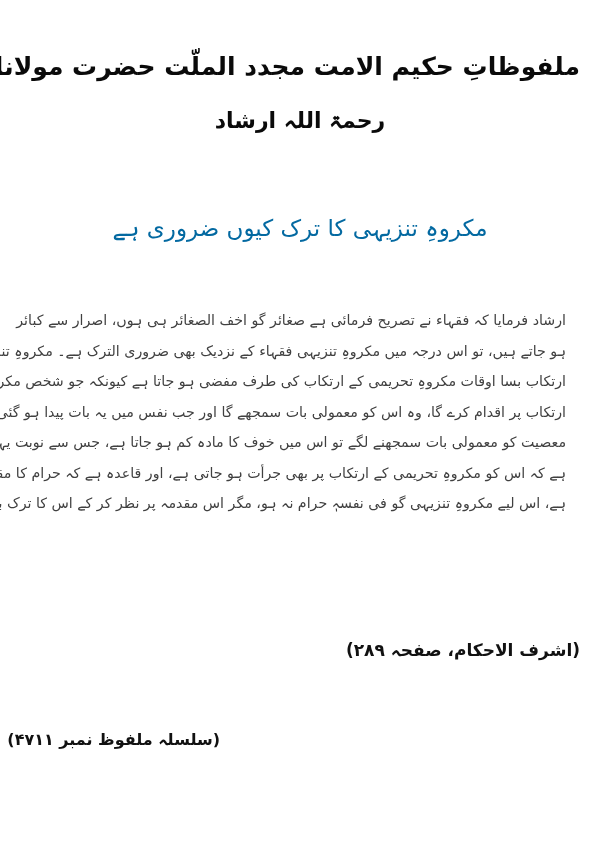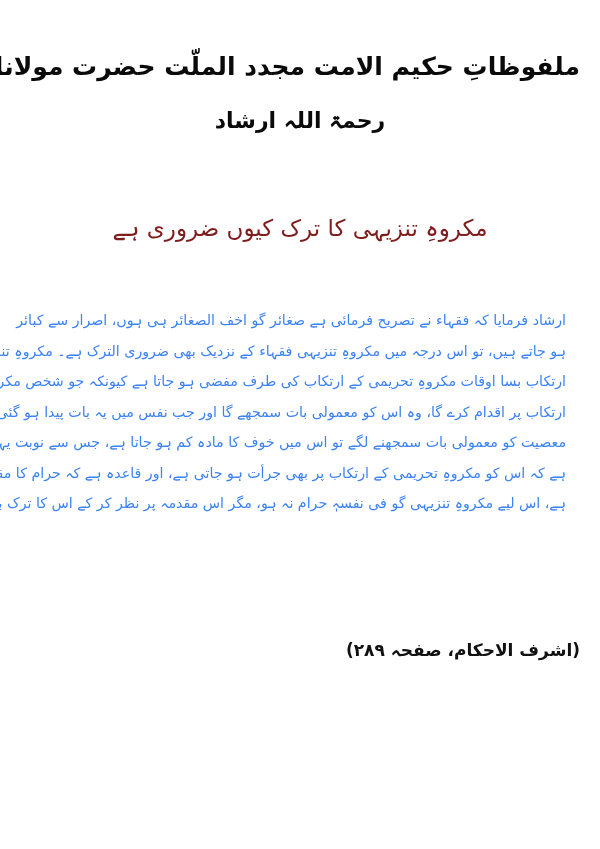--- a/index.html
+++ b/index.html
@@ -39,37 +39,37 @@
     .title-2 {
       top: 108px;
       font-size: 22px;
     }
     .subtitle {
       position: absolute;
       left: 20px; right: 20px;
       top: 215px;
       text-align: center;
       font-size: 23px;
-      color: #7f1d1d;
+      color: #0369a1;
       white-space: nowrap;
     }
     .body-text {
       position: absolute;
       left: 36px;
       right: 34px;
       top: 305px;
     }
     .body-line {
       height: 30.5px;
       line-height: 30.5px;
       font-size: 14.2px;
       white-space: nowrap;
       text-align: justify;
       text-align-last: justify;
-      color: #3b82f6;
+      color: #404040;
     }
     .body-line.last {
       text-align-last: right;
     }
     .reference {
       position: absolute;
       left: 20px; right: 20px;
       top: 640px;
       text-align: right;
       font-size: 17px;
@@ -106,14 +106,15 @@
     <div class="body-line">ہو جاتے ہیں، تو اس درجہ میں مکروہِ تنزیہی فقہاء کے نزدیک بھی ضروری الترک ہے۔ مکروہِ تنزیہی کا</div>
     <div class="body-line">ارتکاب بسا اوقات مکروہِ تحریمی کے ارتکاب کی طرف مفضی ہو جاتا ہے کیونکہ جو شخص مکروہِ تنزیہی کے</div>
     <div class="body-line">ارتکاب پر اقدام کرے گا، وہ اس کو معمولی بات سمجھے گا اور جب نفس میں یہ بات پیدا ہو گئی کہ وہ ادنیٰ</div>
     <div class="body-line">معصیت کو معمولی بات سمجھنے لگے تو اس میں خوف کا مادہ کم ہو جاتا ہے، جس سے نوبت یہاں تک پہنچ جاتی</div>
     <div class="body-line">ہے کہ اس کو مکروہِ تحریمی کے ارتکاب پر بھی جرأت ہو جاتی ہے، اور قاعدہ ہے کہ حرام کا مقدمہ حرام ہوتا</div>
     <div class="body-line last">ہے، اس لیے مکروہِ تنزیہی گو فی نفسہٖ حرام نہ ہو، مگر اس مقدمہ پر نظر کر کے اس کا ترک بھی ضروری ہے۔</div>
   </div>
 
   <div class="reference">(اشرف الاحکام، صفحہ ۲۸۹)</div>
 
+  <div class="footnote">(سلسلہ ملفوظ نمبر ۴۷۱۱)</div>
 
 </div>
 
 </body></html>

